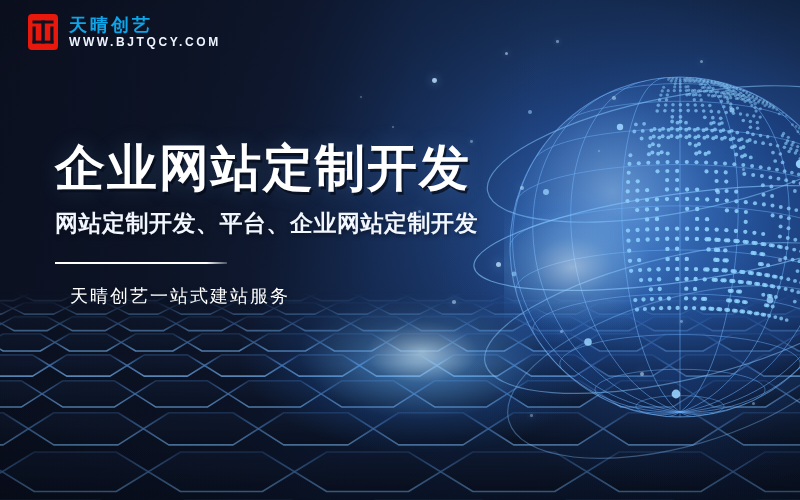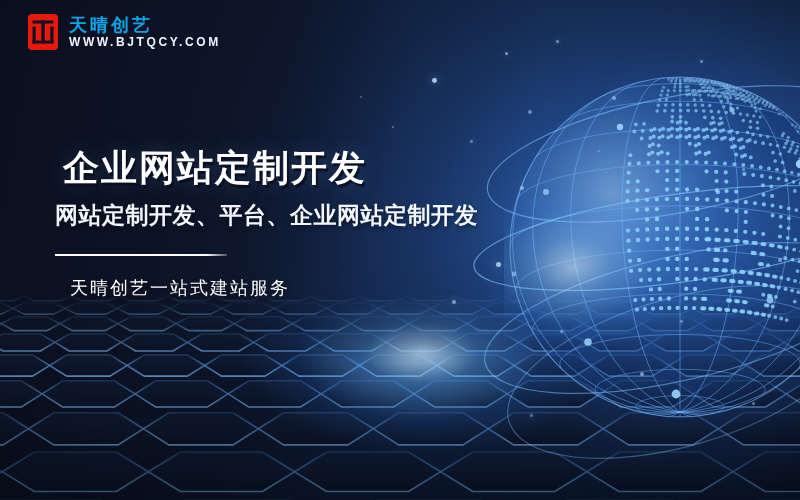--- a/index.html
+++ b/index.html
@@ -85,23 +85,23 @@
   }
   .logo-url{
     font-size:12px;font-weight:700;color:#eef4ff;
     letter-spacing:2.6px;line-height:1;
     font-family:"Liberation Sans","DejaVu Sans",sans-serif;
   }
 
   
   .copy{position:absolute;left:55px;top:140px;width:520px;}
   .headline{
-    margin:8px;
+    margin:0;
     font-family:"Liberation Serif","DejaVu Serif",serif;
-    font-size:36px;font-weight:700;color:#ffffff;
+    font-size:50px;font-weight:700;color:#ffffff;
     letter-spacing:2px;line-height:1.12;
     text-shadow:2px 3px 0 rgba(6,12,26,.75), 0 0 22px rgba(120,180,255,.22);
   }
   .subline{
     margin:14px 0 0 0;
     font-size:23px;font-weight:700;color:#f2f7ff;
     letter-spacing:.5px;line-height:1.2;
     text-shadow:1px 2px 4px rgba(5,10,22,.6);
   }
   .rule{

